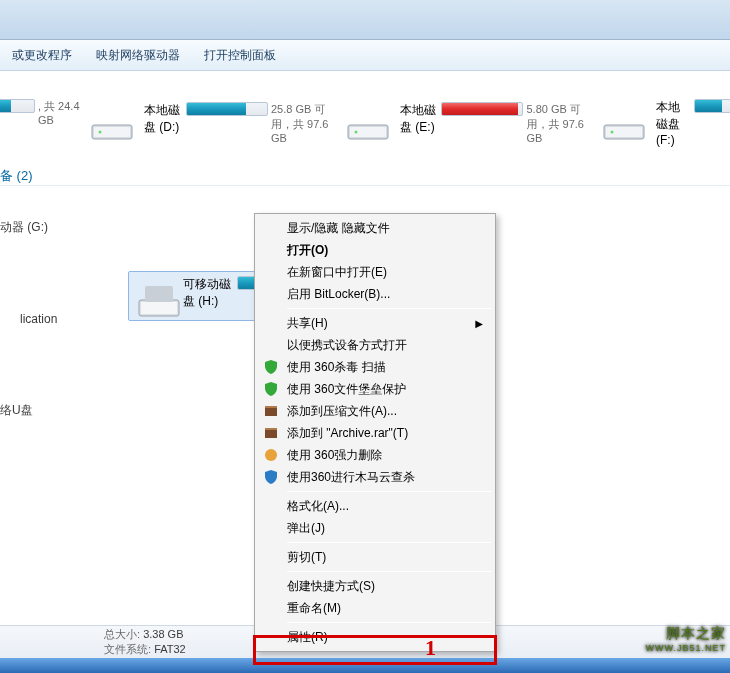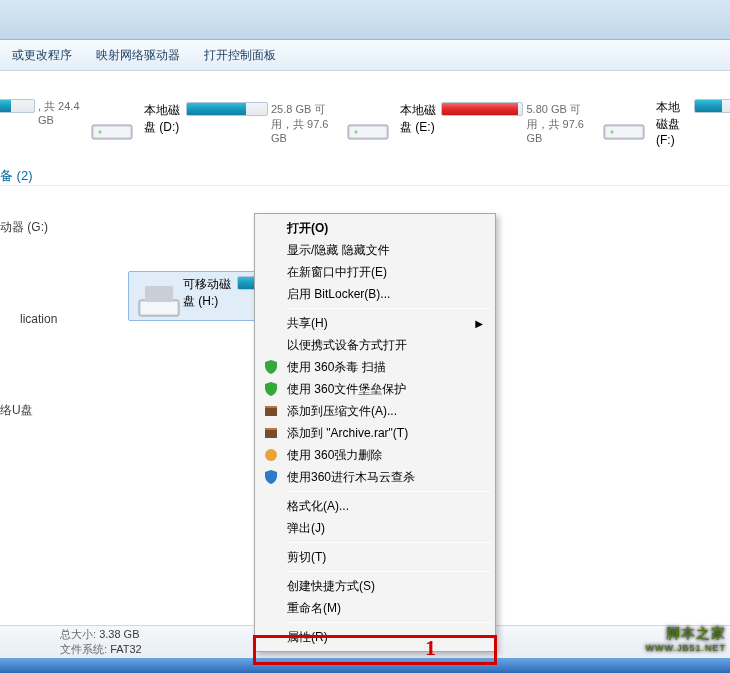--- a/index.html
+++ b/index.html
@@ -162,21 +162,21 @@
     left: 0; bottom: 15px;
     height: 33px;
     width: 730px;
     background: linear-gradient(to bottom,#f5f8fb,#e9eef5);
     border-top: 1px solid #cfd9e5;
     display: flex;
     align-items: center;
     padding-left: 60px;
     gap: 18px;
   }
-  .status-col { font-size: 11px; color: #6a6a6a; line-height: 15px; }
+  .status-col { font-size: 11px; color: #6a6a6a; line-height: 15px; margin-left: 44px; }
   .status-col b { color: #3a3a3a; font-weight: normal; }
   .taskbar {
     position: absolute;
     left: 0; bottom: 0;
     height: 15px; width: 730px;
     background: linear-gradient(to bottom,#6aa7e6,#2a6ab4);
   }
   .watermark {
     position: absolute;
     right: 4px; bottom: 20px;
@@ -291,22 +291,22 @@
 
   <div class="sidebar-left">
     <div class="sidebar-item" style="margin-top:-115px;">动器 (G:)</div>
     <div class="sidebar-item" style="margin-top:60px;margin-left:20px;">lication</div>
     <div class="sidebar-item" style="margin-top:60px;">络U盘</div>
   </div>
 
 </div>
 
 <div class="context-menu">
+  <div class="menu-item">显示/隐藏 隐藏文件</div>
   <div class="menu-item default-item">打开(O)</div>
-  <div class="menu-item">显示/隐藏 隐藏文件</div>
   <div class="menu-item">在新窗口中打开(E)</div>
   <div class="menu-item">启用 BitLocker(B)...</div>
   <div class="menu-sep"></div>
   <div class="menu-item">
     <span>共享(H)</span>
       <span class="menu-arrow">▶</span>
   </div>
   <div class="menu-item">以便携式设备方式打开</div>
   <div class="menu-item">
     <span class="menu-icon"><svg viewBox="0 0 16 16">

